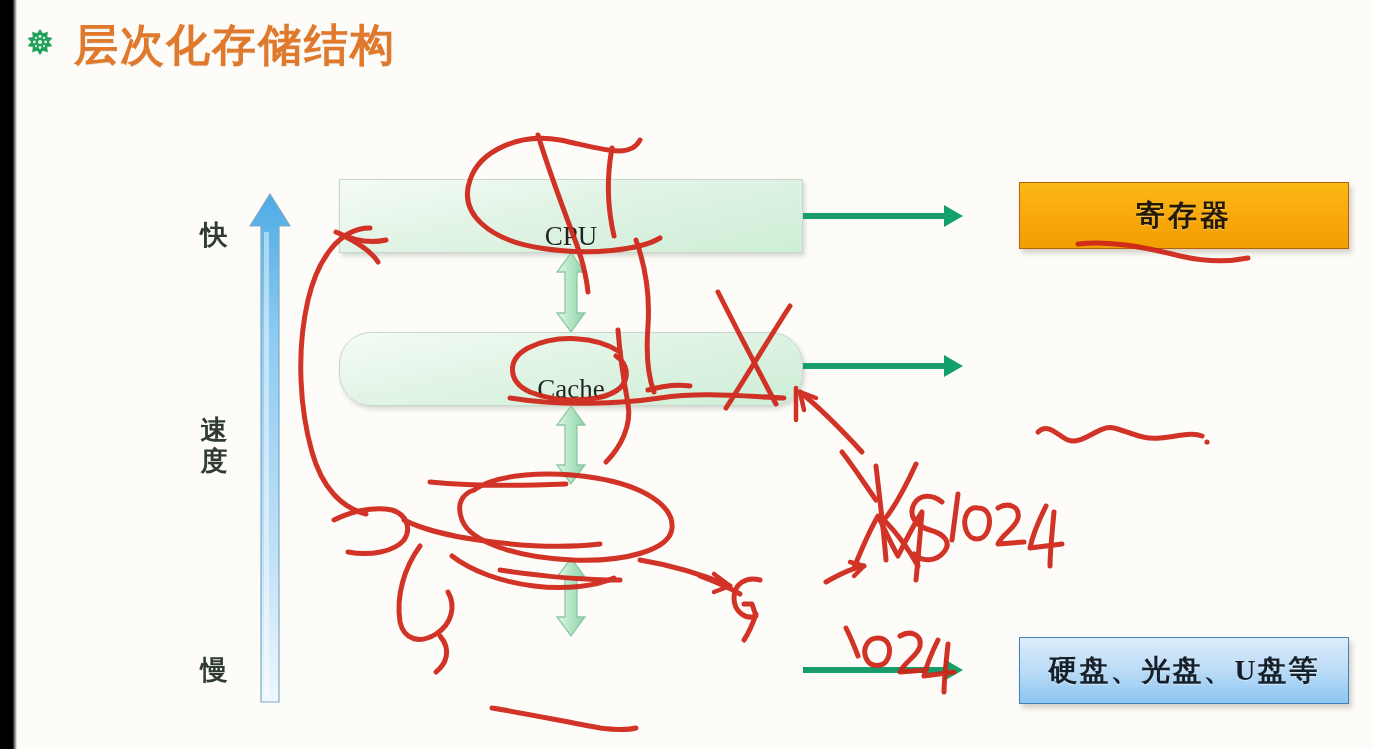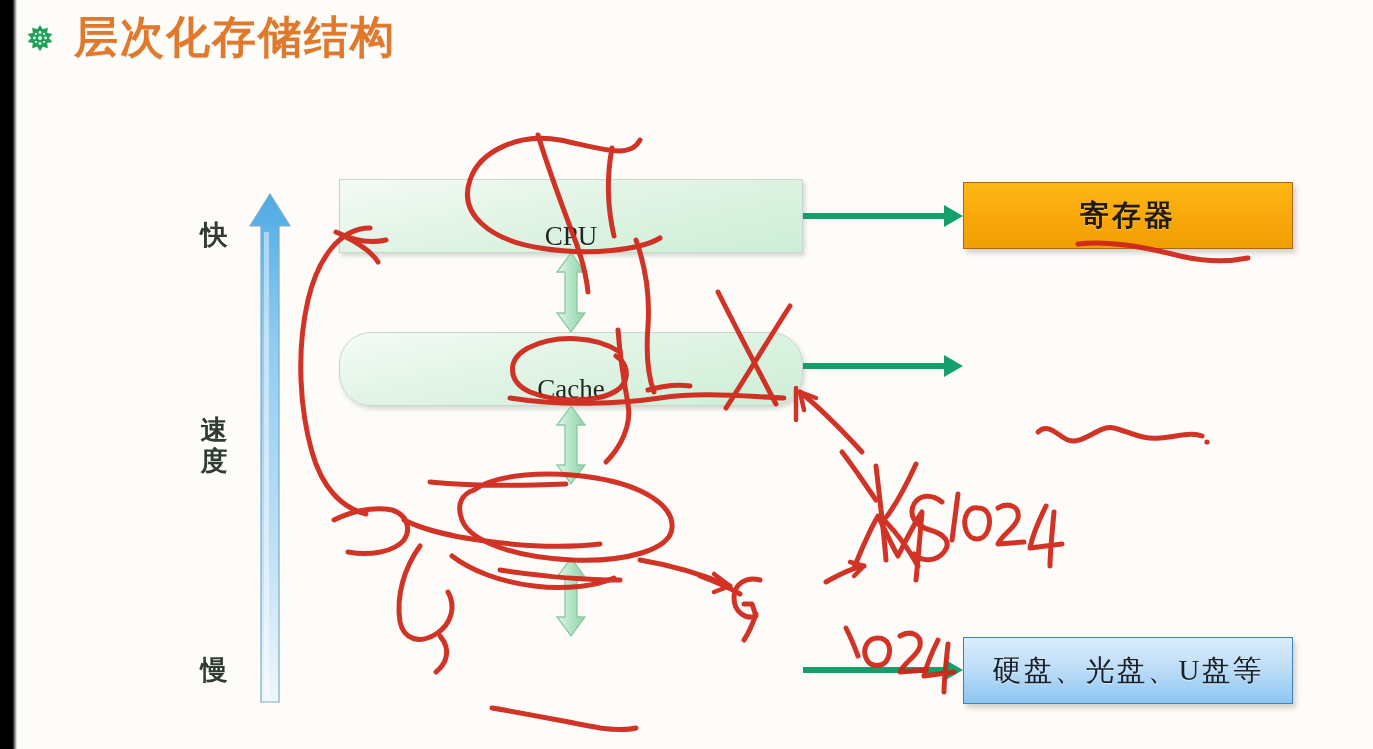--- a/index.html
+++ b/index.html
@@ -28,20 +28,21 @@
     position:absolute; left:26px; top:8px;
     display:flex; align-items:center; gap:20px;
   }
   .bullet-icon { width:28px; height:28px; display:block; }
   .title-text {
     font-family:"Liberation Serif","DejaVu Serif",serif;
     font-size:44px; font-weight:700; color:#e0792c;
     letter-spacing:2px;
     text-shadow:0 1px 0 rgba(0,0,0,.08);
     white-space:nowrap;
+    margin-top:8px;
   }
 
   
   .speed-label {
     position:absolute;
     font-size:27px; color:#2f3b33; font-weight:700;
     font-family:"Liberation Serif","DejaVu Serif",serif;
     text-align:center; line-height:1.15;
   }
   #lbl-fast { left:190px; top:220px; width:48px; }
@@ -64,21 +65,21 @@
     text-shadow:0 1px 1px rgba(255,255,255,.7);
   }
   .layer-box .lbl.latin { font-size:27px; letter-spacing:0; }
   #box-cpu    { top:179px; }
   #box-cache  { top:332px;border-radius:32px; }
   #box-memory { top:484px; }
   #box-disk   { top:636px; }
 
   
   .side-box {
-    position:absolute; left:963px; width:330px; height:67px;
+    position:absolute; left:1019px; width:330px; height:67px;
     display:flex; align-items:center; justify-content:center;
     box-shadow:3px 4px 5px rgba(120,110,90,.3);
   }
   .side-box .lbl {
     font-family:"Liberation Serif","DejaVu Serif",serif;
     font-size:29px; font-weight:700; letter-spacing:3px;
   }
   #box-register {
     top:182px;
     background:linear-gradient(180deg,#fcb814 0%,#f9a70b 55%,#efa000 100%);
@@ -89,21 +90,21 @@
     top:332px;
     background:linear-gradient(180deg,#f04a14 0%,#ef3e07 50%,#e03a05 100%);
     border:1.5px solid #a92707;
   }
   #box-content .lbl { color:#fdf4e3; text-shadow:1px 1px 2px rgba(120,25,0,.6); }
   #box-disks {
     top:637px;
     background:linear-gradient(180deg,#dcedfb 0%,#bcdcf7 48%,#8cc6f1 100%);
     border:1.5px solid #3c82bd;
   }
-  #box-disks .lbl { color:#16202b; font-weight:400; letter-spacing:2px; text-shadow:0 1px 1px rgba(255,255,255,.55); }
+  #box-disks .lbl { color:#16202b; font-weight:700; letter-spacing:2px; text-shadow:0 1px 1px rgba(255,255,255,.55); }
 
   
   .overlay { position:absolute; left:0; top:0; width:1373px; height:749px; pointer-events:none; }
   #ink { mix-blend-mode:normal; }
 </style>
 </head>
 <body>
 
 <div id="stage">
 

